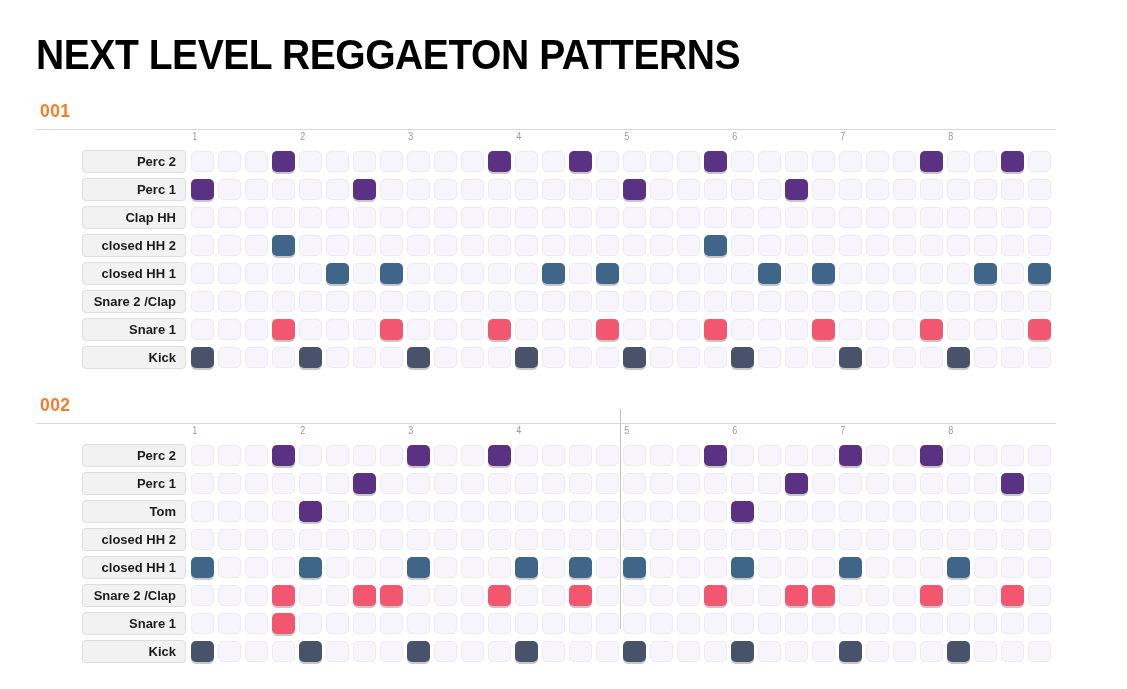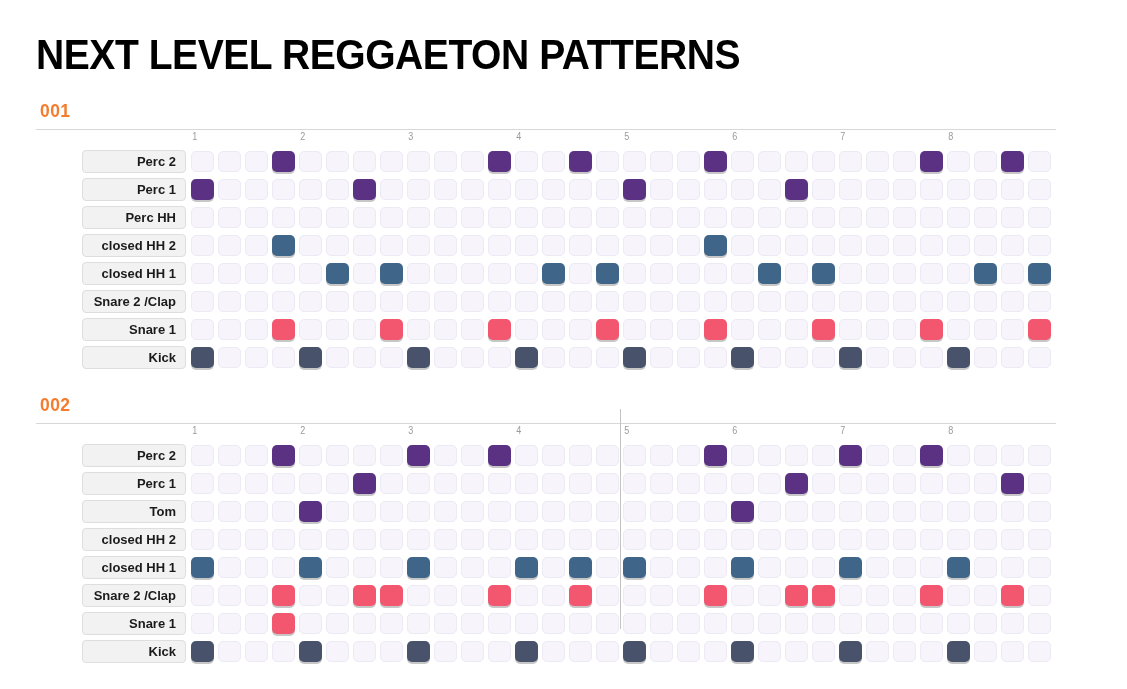--- a/index.html
+++ b/index.html
@@ -246,21 +246,21 @@
             <div class="cell"></div>
             <div class="cell"></div>
             <div class="cell"></div>
             <div class="cell"></div>
             <div class="cell"></div>
             <div class="cell"></div>
             <div class="cell"></div>
           </div>
         </div>
         <div class="row">
-          <div class="row-label">Perc HH</div>
+          <div class="row-label">Clap HH</div>
           <div class="steps">
             <div class="cell"></div>
             <div class="cell"></div>
             <div class="cell"></div>
             <div class="cell"></div>
             <div class="cell"></div>
             <div class="cell"></div>
             <div class="cell"></div>
             <div class="cell"></div>
             <div class="cell"></div>

